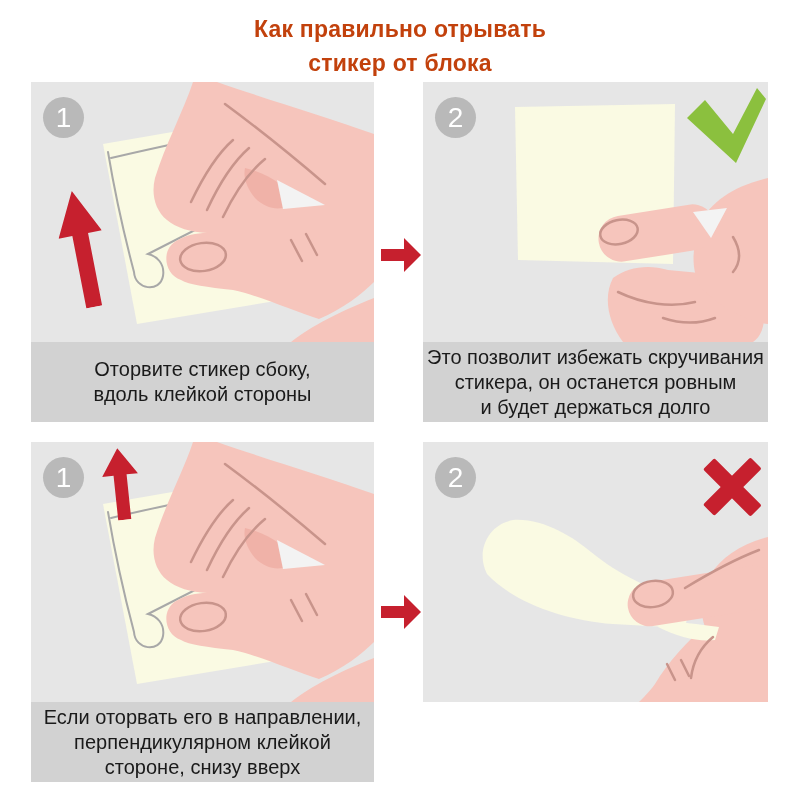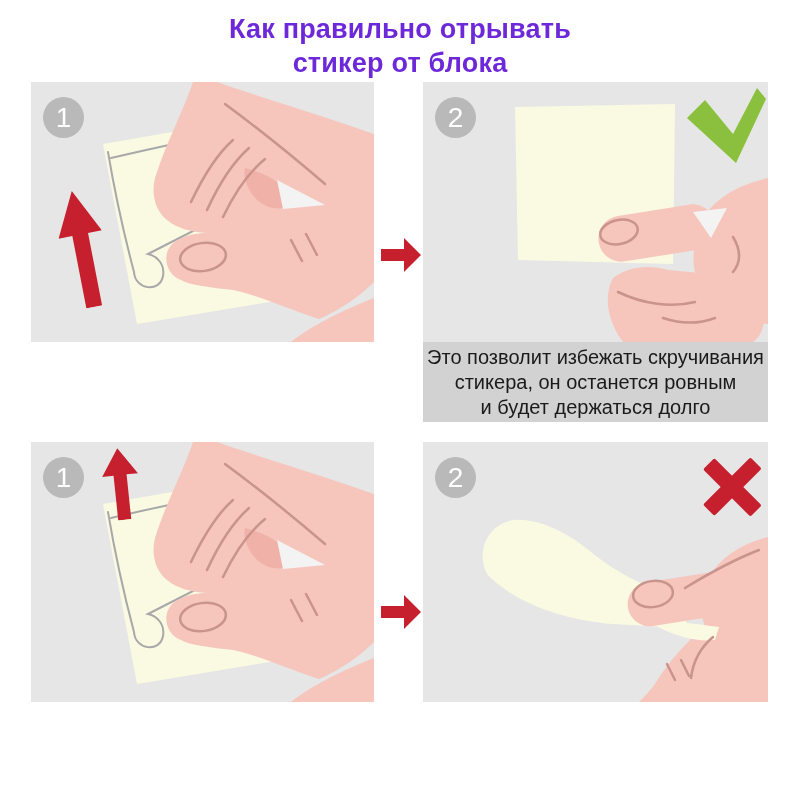--- a/index.html
+++ b/index.html
@@ -2,21 +2,21 @@
 <html><head>
 <meta charset="utf-8">
 <style>
   html,body{margin:0;padding:0;}
   body{
     width:800px;height:800px;background:#ffffff;position:relative;overflow:hidden;
     font-family:"Liberation Sans","DejaVu Sans",sans-serif;
   }
   .title{
     position:absolute;top:12px;left:0;width:800px;margin:0;
-    text-align:center;font-size:27px;line-height:34px;font-weight:700;color:#6d28d9;
+    text-align:center;font-size:23px;line-height:34px;font-weight:700;color:#c2410c;
     white-space:pre-line;letter-spacing:0.2px;
   }
   .panel{position:absolute;}
   .p1{left:31px;top:82px;width:343px;}
   .p2{left:423px;top:82px;width:345px;}
   .p3{left:31px;top:442px;width:343px;}
   .p4{left:423px;top:442px;width:345px;}
   .panel-image{
     position:relative;height:260px;background:#e6e6e6;overflow:hidden;
   }
@@ -72,20 +72,22 @@
         <ellipse class="handline" cx="172" cy="175" rx="23" ry="14" transform="rotate(-8 172 175)"></ellipse>
       </g>
     </svg>
     <svg class="dir-arrow a1" viewBox="0 0 44 120" preserveAspectRatio="none">
       <path class="red" d="M22 0 L44 45 L30 45 L30 120 L14 120 L14 45 L0 45 Z"></path>
     </svg>
     <div class="badge">
       <span>1</span>
     </div>
   </div>
+  <div class="panel-caption">Оторвите стикер сбоку,
+вдоль клейкой стороны</div>
 </section>
 
 <section class="panel p2">
   <div class="panel-image">
     <svg class="illu" viewBox="0 0 345 260" preserveAspectRatio="none">
       <path class="hand" d="M 190,196 C 205,185 225,182 245,188 L 330,196 C 345,220 345,250 330,260 L 200,260 C 185,240 180,215 190,196 Z"></path>
       <path class="hand" d="M 345,96 C 310,104 288,120 278,140 C 268,165 268,190 278,205 C 300,230 330,240 345,242 Z"></path>
       <polygon class="note" points="92,25 252,22 250,182 95,178"></polygon>
       <rect class="hand" x="175" y="128" width="118" height="46" rx="23" transform="rotate(-9 234 151)"></rect>
       <polygon fill="#f3f3f3" points="270,130 304,126 288,156"></polygon>
@@ -129,20 +131,23 @@
         <ellipse class="handline" cx="172" cy="175" rx="23" ry="14" transform="rotate(-8 172 175)"></ellipse>
       </g>
     </svg>
     <svg class="dir-arrow a3" viewBox="0 0 44 120" preserveAspectRatio="none">
       <path class="red" d="M22 0 L44 45 L30 45 L30 120 L14 120 L14 45 L0 45 Z"></path>
     </svg>
     <div class="badge">
       <span>1</span>
     </div>
   </div>
+  <div class="panel-caption">Если оторвать его в направлении,
+перпендикулярном клейкой
+стороне, снизу вверх</div>
 </section>
 
 <section class="panel p4">
   <div class="panel-image">
     <svg class="illu" viewBox="0 0 345 260" preserveAspectRatio="none">
       <path class="hand" d="M 345,95 C 318,102 298,116 288,132 C 278,150 276,168 282,185
                C 265,198 245,220 232,242 C 226,250 220,256 216,260 L 345,260 Z"></path>
       <path class="note" d="M 90,78 C 66,82 52,108 64,132 C 90,160 140,178 190,182 L 262,186 L 268,158
                C 230,150 195,132 168,110 C 150,95 120,76 90,78 Z"></path>
       <path class="note" d="M 235,185 C 255,195 275,200 292,198 L 296,185 C 275,182 255,180 240,178 Z"></path>

